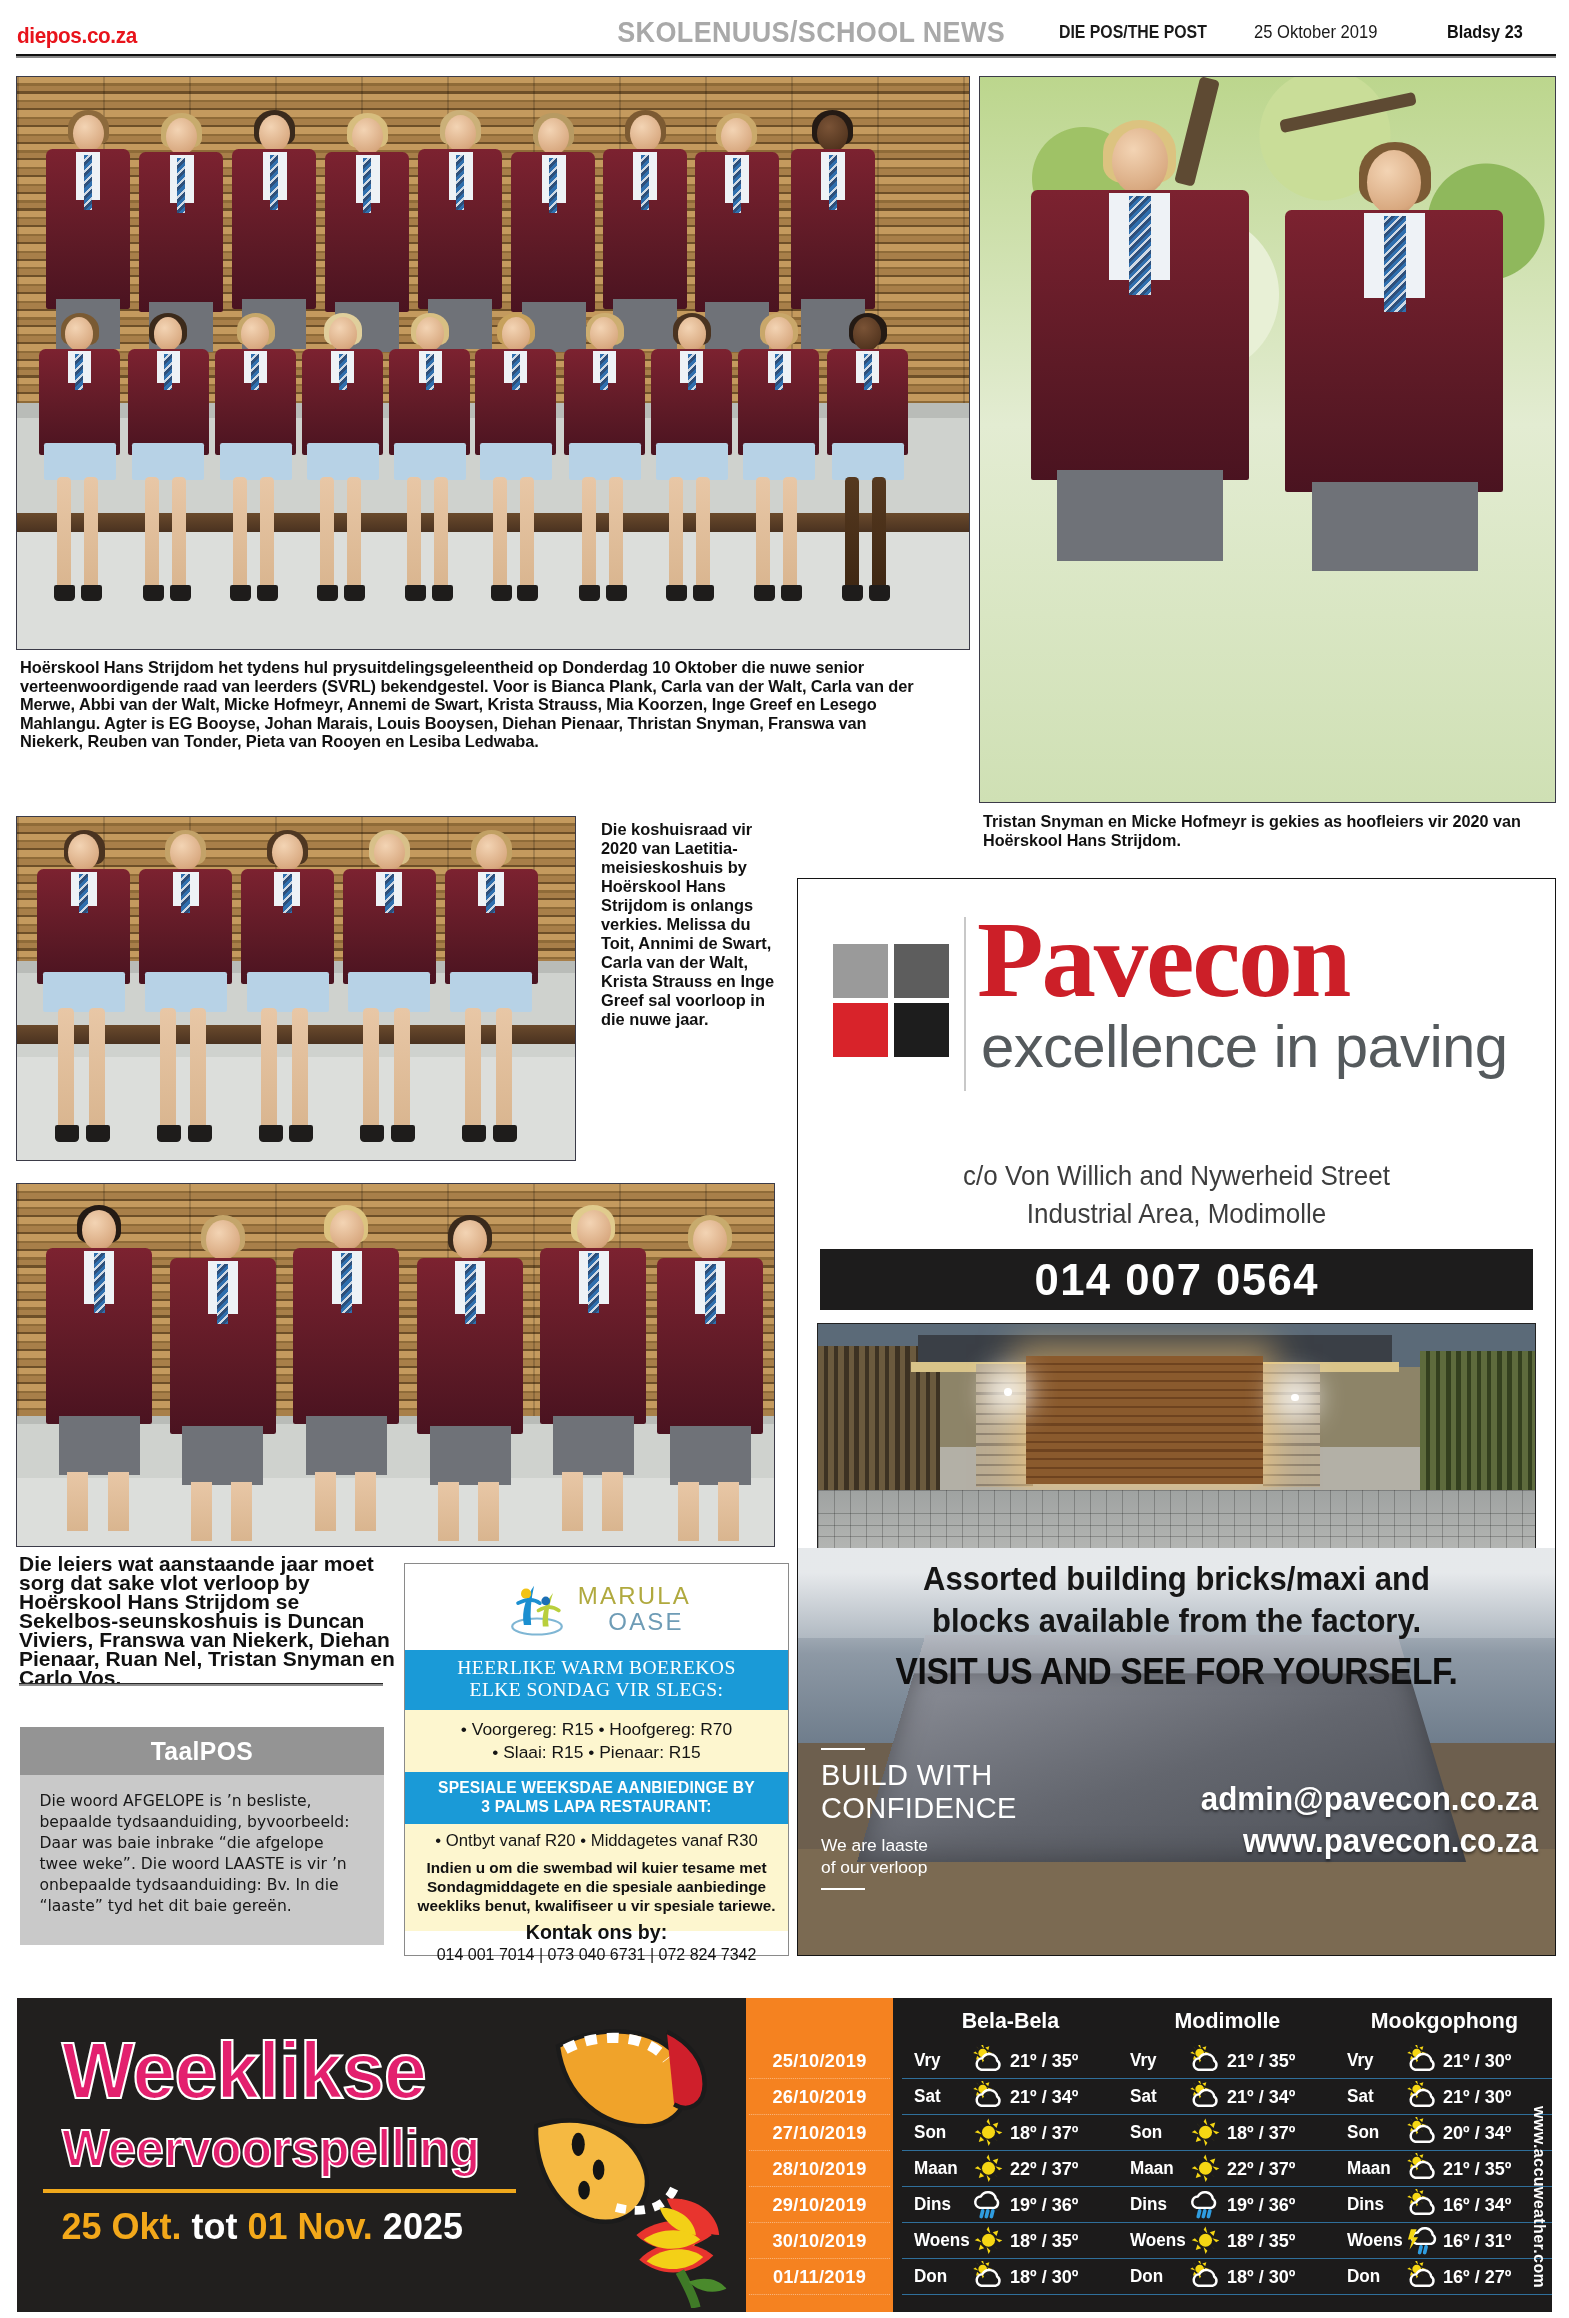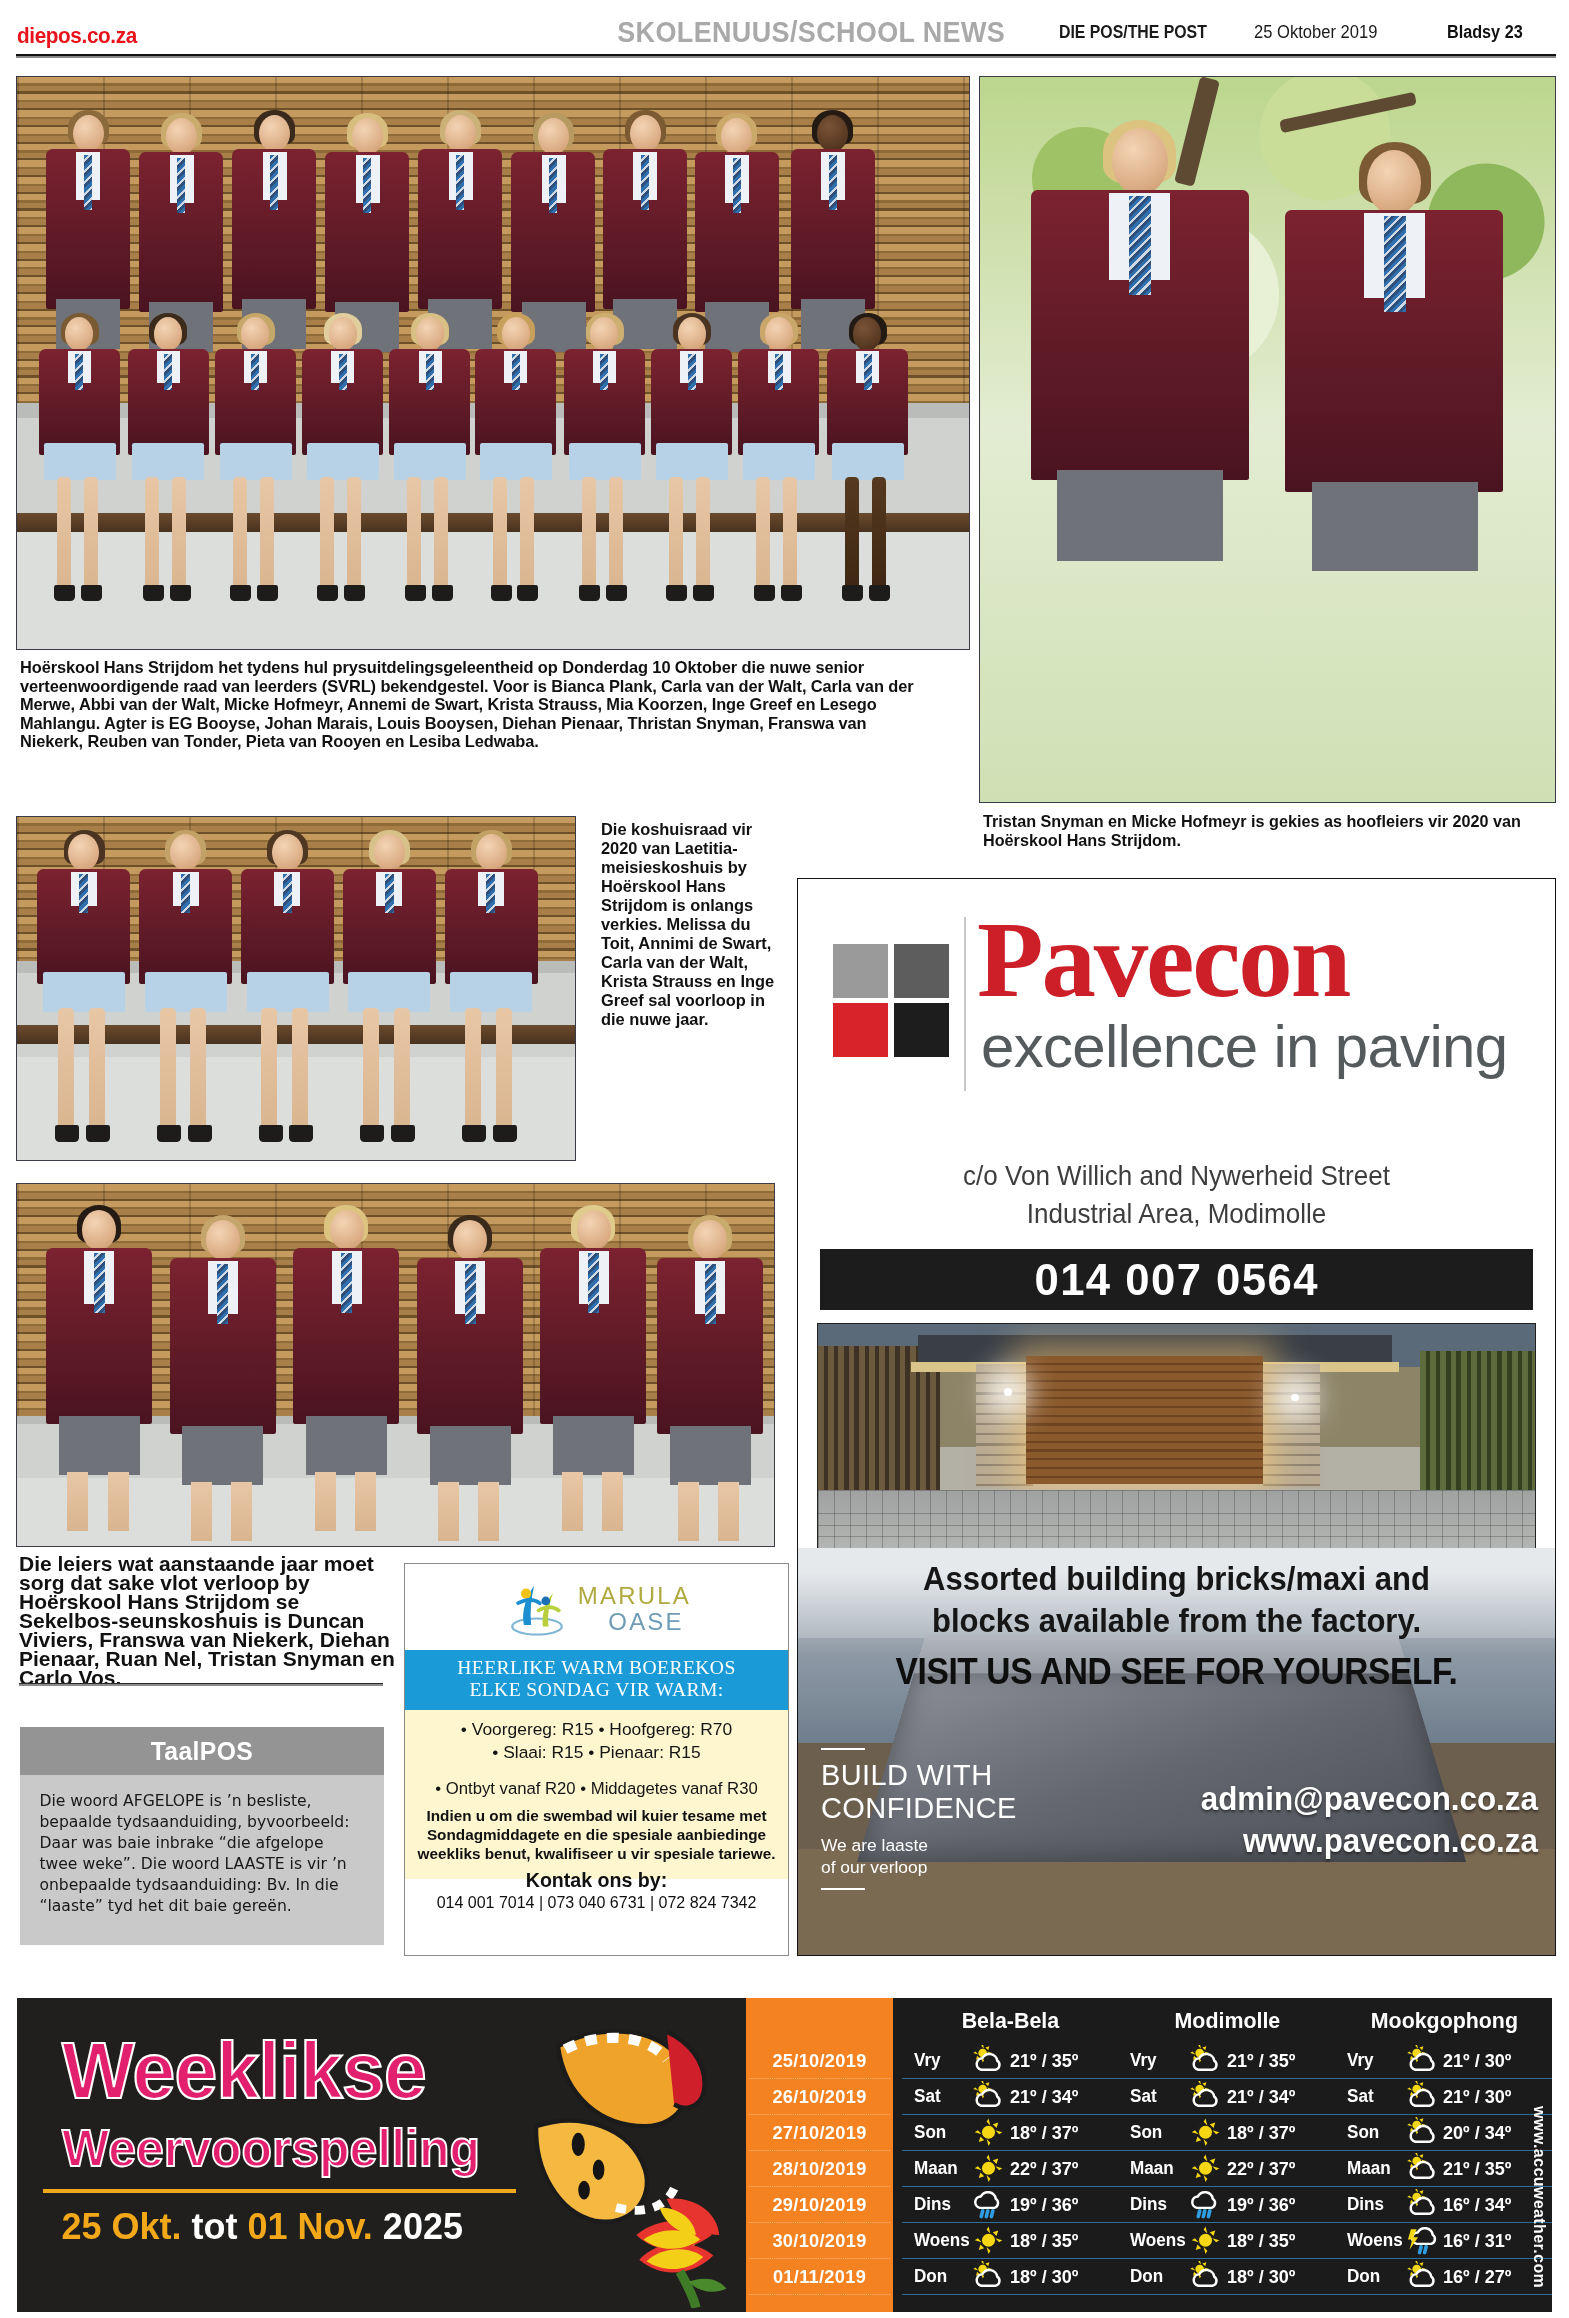--- a/index.html
+++ b/index.html
@@ -780,28 +780,32 @@
       </svg>
     </div>
     <div id="marula-wordmark">
       <span class="marula-word1">MARULA</span>
       <span class="marula-word2">OASE</span>
     </div>
   </div>
 
   <div class="band-blue" id="marula-line1">
     <div>HEERLIKE WARM BOEREKOS</div>
-    <div>ELKE SONDAG VIR WARM:</div>
+    <div>ELKE SONDAG VIR SLEGS:</div>
   </div>
 
   <div class="band-cream" id="marula-prices">
     <div>• Voorgereg:  R15   • Hoofgereg: R70</div>
     <div>• Slaai: R15   • Pienaar: R15</div>
   </div>
 
+  <div class="band-blue" id="marula-line2">
+    <div>SPESIALE WEEKSDAE AANBIEDINGE BY</div>
+    <div>3 PALMS LAPA RESTAURANT:</div>
+  </div>
 
   <div class="band-cream" id="marula-bottom" style="background:#fdf6cf;height:calc(100% - 284px);">
     <div id="marula-specials">• Ontbyt vanaf R20   • Middagetes vanaf R30</div>
     <div id="marula-note">Indien u om die swembad wil kuier tesame met Sondagmiddagete en die spesiale aanbiedinge weekliks benut, kwalifiseer u vir spesiale tariewe.</div>
     <div id="marula-kontak">Kontak ons by:</div>
     <div id="marula-phones">014 001 7014 | 073 040 6731 | 072 824 7342</div>
   </div>
 </div>
 
 <div id="ad-pavecon">

